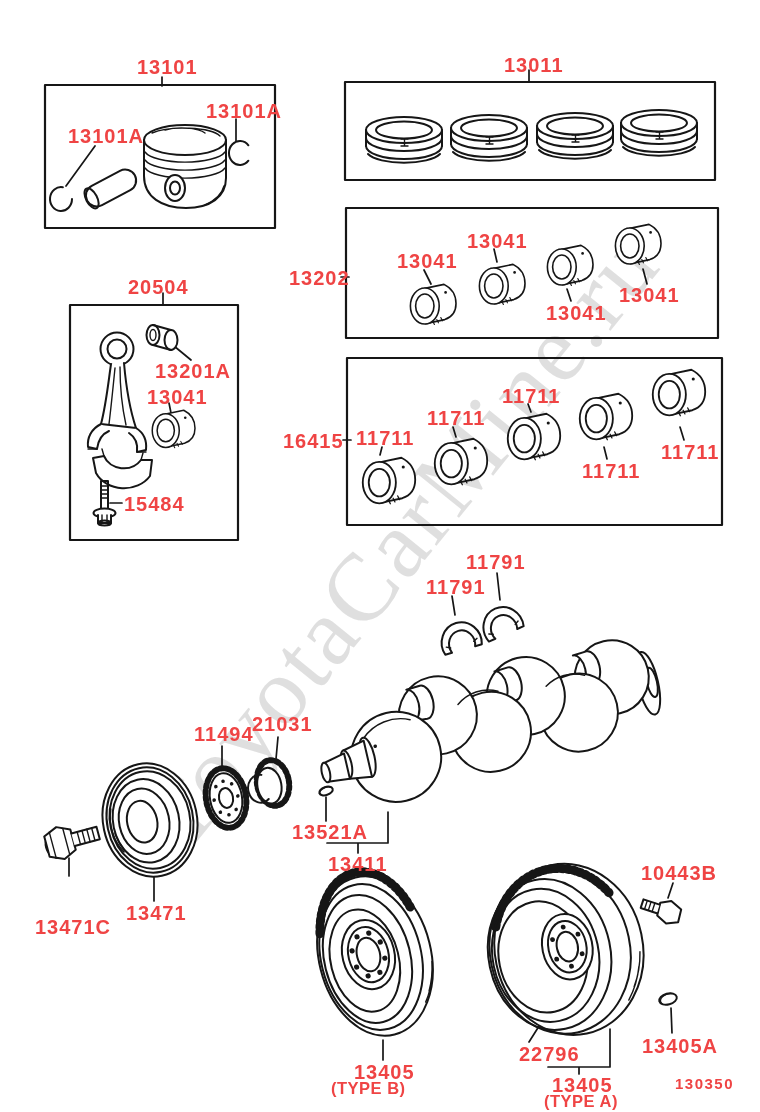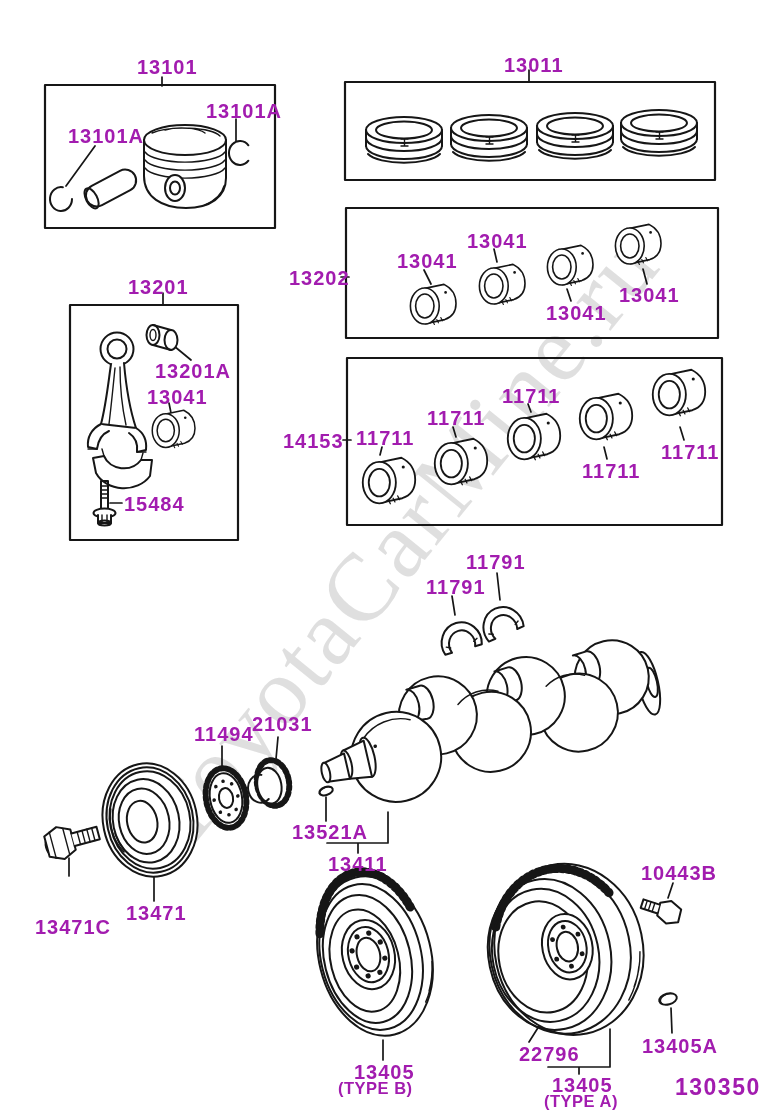--- a/index.html
+++ b/index.html
@@ -10,23 +10,23 @@
       letter-spacing:3px;color:#c6c6c6;opacity:.55;white-space:nowrap;user-select:none;}
   svg.art{position:absolute;left:0;top:0;}
   svg.art *{stroke:#161616;stroke-width:2;fill:none;stroke-linecap:round;stroke-linejoin:round;}
   svg.art .w{fill:#fff;}
   svg.art .teeth{stroke-width:9;stroke-dasharray:2.5 3.5;}
   svg.art .thin{stroke-width:1.4;}
   svg.art .lead{stroke-width:1.7;}
   svg.art .dot{fill:#161616;stroke:none;}
   svg.art .box{stroke-width:2.2;}
   .lbl{position:absolute;font:700 20px/1 "Liberation Sans",sans-serif;
-       letter-spacing:1px;color:#a21caf;white-space:nowrap;}
+       letter-spacing:1px;color:#ef4444;white-space:nowrap;}
   .lbl.small{font-size:16.5px;letter-spacing:.5px;}
-  .lbl.fig{font-size:23px;letter-spacing:1.5px;}
+  .lbl.fig{font-size:15px;letter-spacing:1.5px;}
 </style>
 </head>
 <body>
 
 <div class="stage">
 
   <div class="wm">ToyotaCarMine.ru</div>
 
   <svg class="art" width="760" height="1112" viewBox="0 0 760 1112">
     <defs>
@@ -261,39 +261,39 @@
 
   <span class="lbl" style="left:137px;top:57px">13101</span>
   <span class="lbl" style="left:206px;top:101px">13101A</span>
   <span class="lbl" style="left:68px;top:126px">13101A</span>
   <span class="lbl" style="left:504px;top:55px">13011</span>
   <span class="lbl" style="left:289px;top:268px">13202</span>
   <span class="lbl" style="left:397px;top:251px">13041</span>
   <span class="lbl" style="left:467px;top:231px">13041</span>
   <span class="lbl" style="left:546px;top:303px">13041</span>
   <span class="lbl" style="left:619px;top:285px">13041</span>
-  <span class="lbl" style="left:128px;top:277px">13201</span>
+  <span class="lbl" style="left:128px;top:277px">20504</span>
   <span class="lbl" style="left:155px;top:361px">13201A</span>
   <span class="lbl" style="left:147px;top:387px">13041</span>
   <span class="lbl" style="left:124px;top:494px">15484</span>
-  <span class="lbl" style="left:283px;top:431px">14153</span>
+  <span class="lbl" style="left:283px;top:431px">16415</span>
   <span class="lbl" style="left:356px;top:428px">11711</span>
   <span class="lbl" style="left:427px;top:408px">11711</span>
   <span class="lbl" style="left:502px;top:386px">11711</span>
   <span class="lbl" style="left:582px;top:461px">11711</span>
   <span class="lbl" style="left:661px;top:442px">11711</span>
   <span class="lbl" style="left:466px;top:552px">11791</span>
   <span class="lbl" style="left:426px;top:577px">11791</span>
   <span class="lbl" style="left:194px;top:724px">11494</span>
   <span class="lbl" style="left:252px;top:714px">21031</span>
   <span class="lbl" style="left:292px;top:822px">13521A</span>
   <span class="lbl" style="left:328px;top:854px">13411</span>
   <span class="lbl" style="left:35px;top:917px">13471C</span>
   <span class="lbl" style="left:126px;top:903px">13471</span>
   <span class="lbl" style="left:354px;top:1062px">13405</span>
-  <span class="lbl small" style="left:338px;top:1080px">(TYPE B)</span>
+  <span class="lbl small" style="left:331px;top:1080px">(TYPE B)</span>
   <span class="lbl" style="left:519px;top:1044px">22796</span>
   <span class="lbl" style="left:552px;top:1075px">13405</span>
   <span class="lbl small" style="left:544px;top:1093px">(TYPE A)</span>
   <span class="lbl" style="left:641px;top:863px">10443B</span>
   <span class="lbl" style="left:642px;top:1036px">13405A</span>
   <span class="lbl fig" style="left:675px;top:1076px">130350</span>
 </div>
 
 </body></html>

